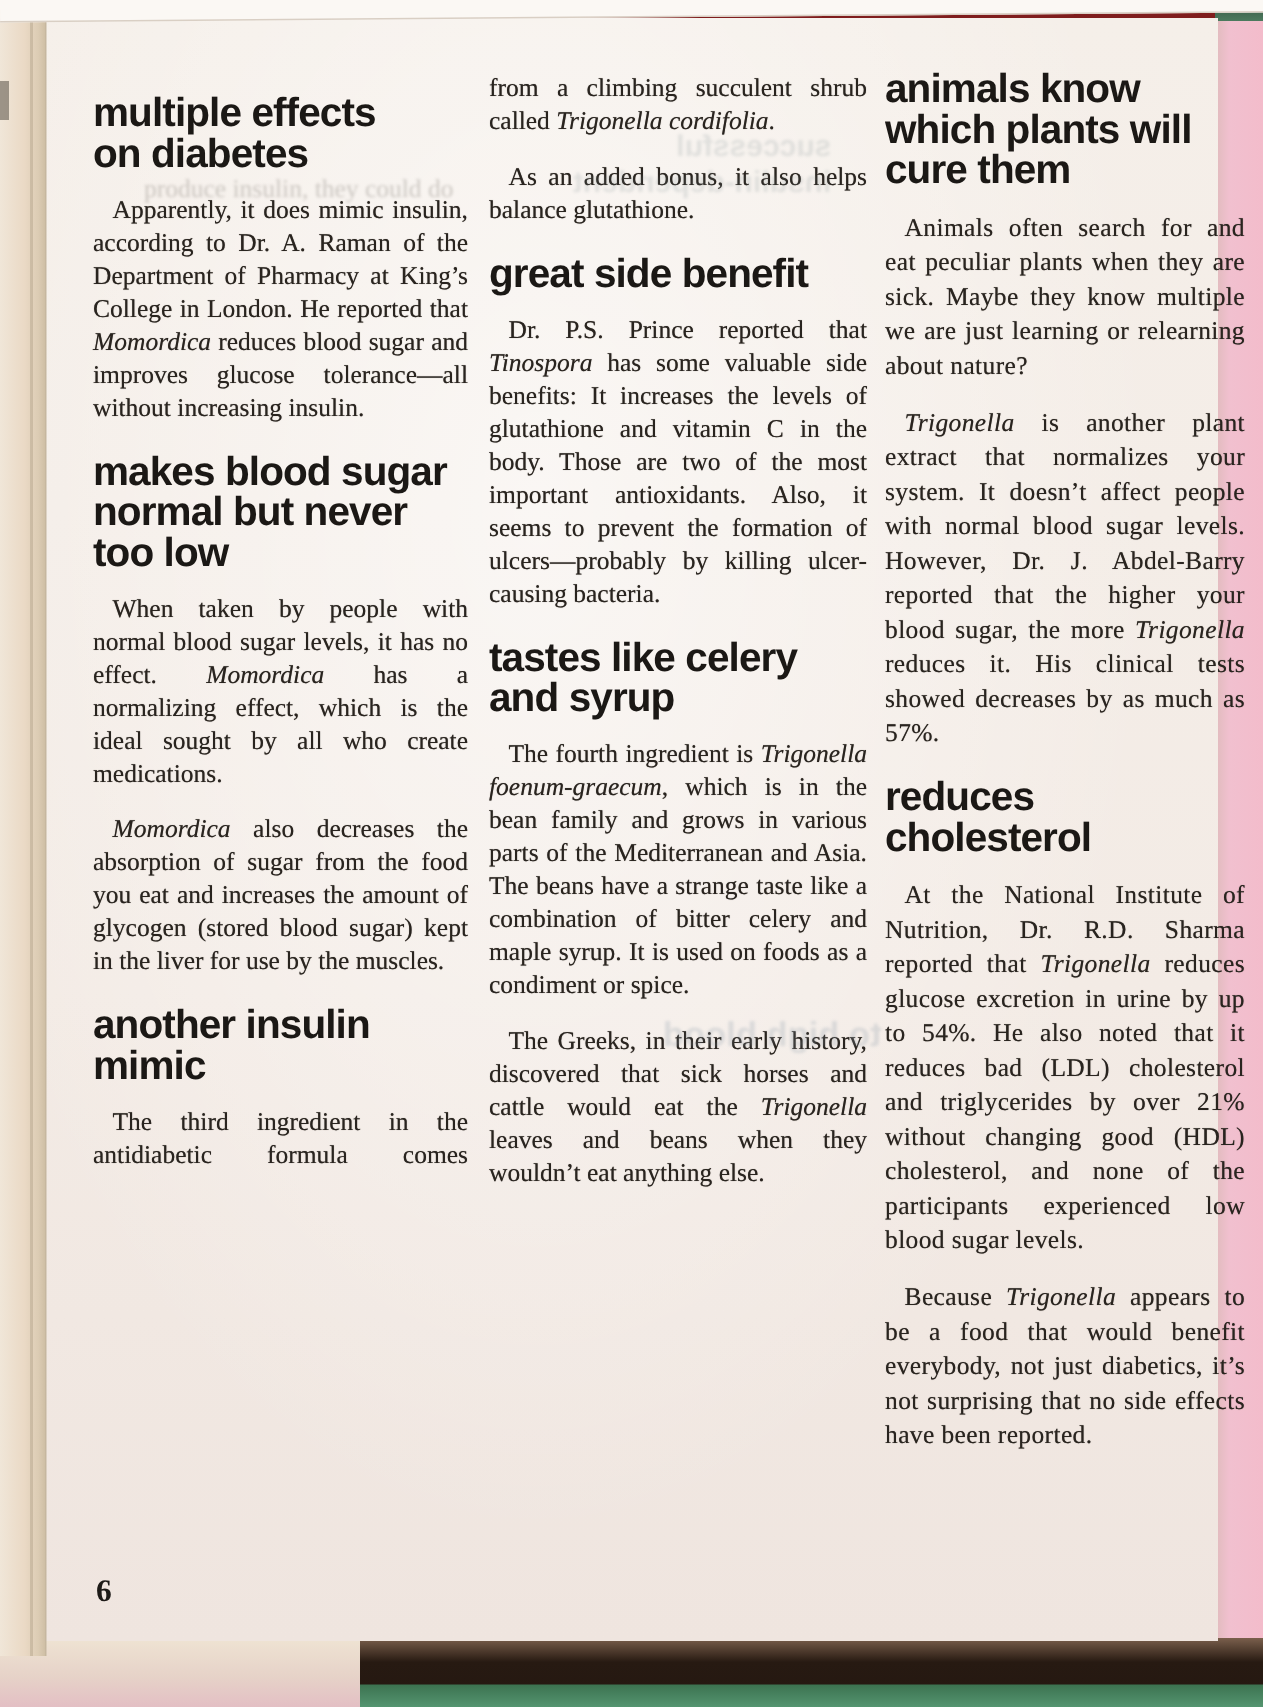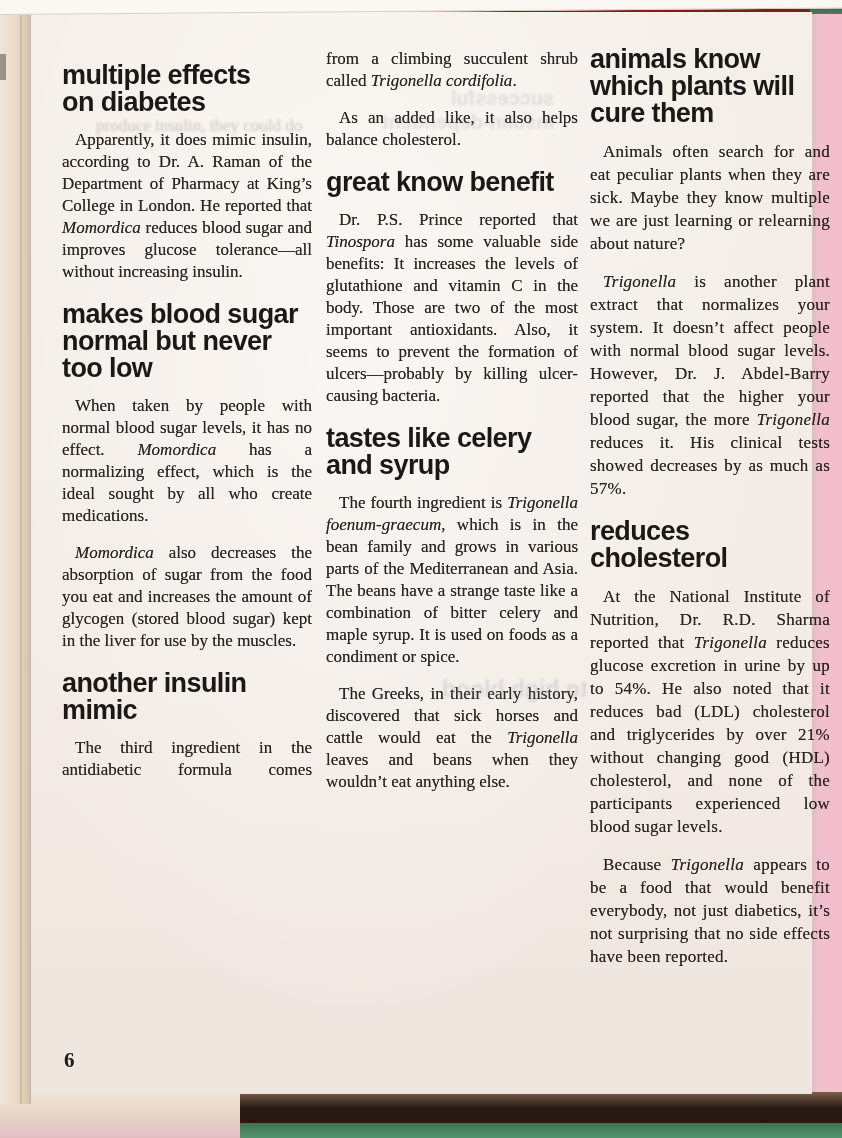--- a/index.html
+++ b/index.html
@@ -125,22 +125,22 @@
         <h2>multiple effects<br>on diabetes</h2>
         <p>Apparently, it does mimic insulin, according to Dr. A. Raman of the Department of Pharmacy at King’s College in London. He reported that <i>Momordica</i> reduces blood sugar and improves glucose tolerance—all without increasing insulin.</p>
         <h2>makes blood sugar<br>normal but never<br>too low</h2>
         <p>When taken by people with normal blood sugar levels, it has no effect. <i>Momordica</i> has a normalizing effect, which is the ideal sought by all who create medications.</p>
         <p><i>Momordica</i> also decreases the absorption of sugar from the food you eat and increases the amount of glycogen (stored blood sugar) kept in the liver for use by the muscles.</p>
         <h2>another insulin<br>mimic</h2>
         <p class="jlast">The third ingredient in the antidiabetic formula comes</p>
       </div>
     <div class="col col-2">
         <p class="noindent">from a climbing succulent shrub called <i>Trigonella cordifolia</i>.</p>
-        <p>As an added like, it also helps balance cholesterol.</p>
-        <h2>great know benefit</h2>
+        <p>As an added bonus, it also helps balance glutathione.</p>
+        <h2>great side benefit</h2>
         <p>Dr. P.S. Prince reported that <i>Tinospora</i> has some valuable side benefits: It increases the levels of glutathione and vitamin C in the body.  Those are two of the most important antioxidants. Also, it seems to prevent the formation of ulcers—probably by killing ulcer-causing bacteria.</p>
         <h2>tastes like celery<br>and syrup</h2>
         <p>The fourth ingredient is <i>Trigonella foenum-graecum</i>, which is in the bean family and grows in various parts of the Mediterranean and Asia. The beans have a strange taste like a combination of bitter celery and maple syrup.  It is used on foods as a condiment or spice.</p>
         <p>The Greeks, in their early history, discovered that sick horses and cattle would eat the <i>Trigonella</i> leaves and beans when they wouldn’t eat anything else.</p>
       </div>
     <div class="col col-3">
         <h2>animals know<br>which plants will<br>cure them</h2>
         <p>Animals often search for and eat peculiar plants when they are sick. Maybe they know multiple we are just learning or relearning about nature?</p>
         <p><i>Trigonella</i> is another plant extract that normalizes your system.  It doesn’t affect people with normal blood sugar levels. However, Dr. J. Abdel-Barry reported that the higher your blood sugar, the more <i>Trigonella</i> reduces it.  His clinical tests showed decreases by as much as 57%.</p>
         <h2>reduces<br>cholesterol</h2>

